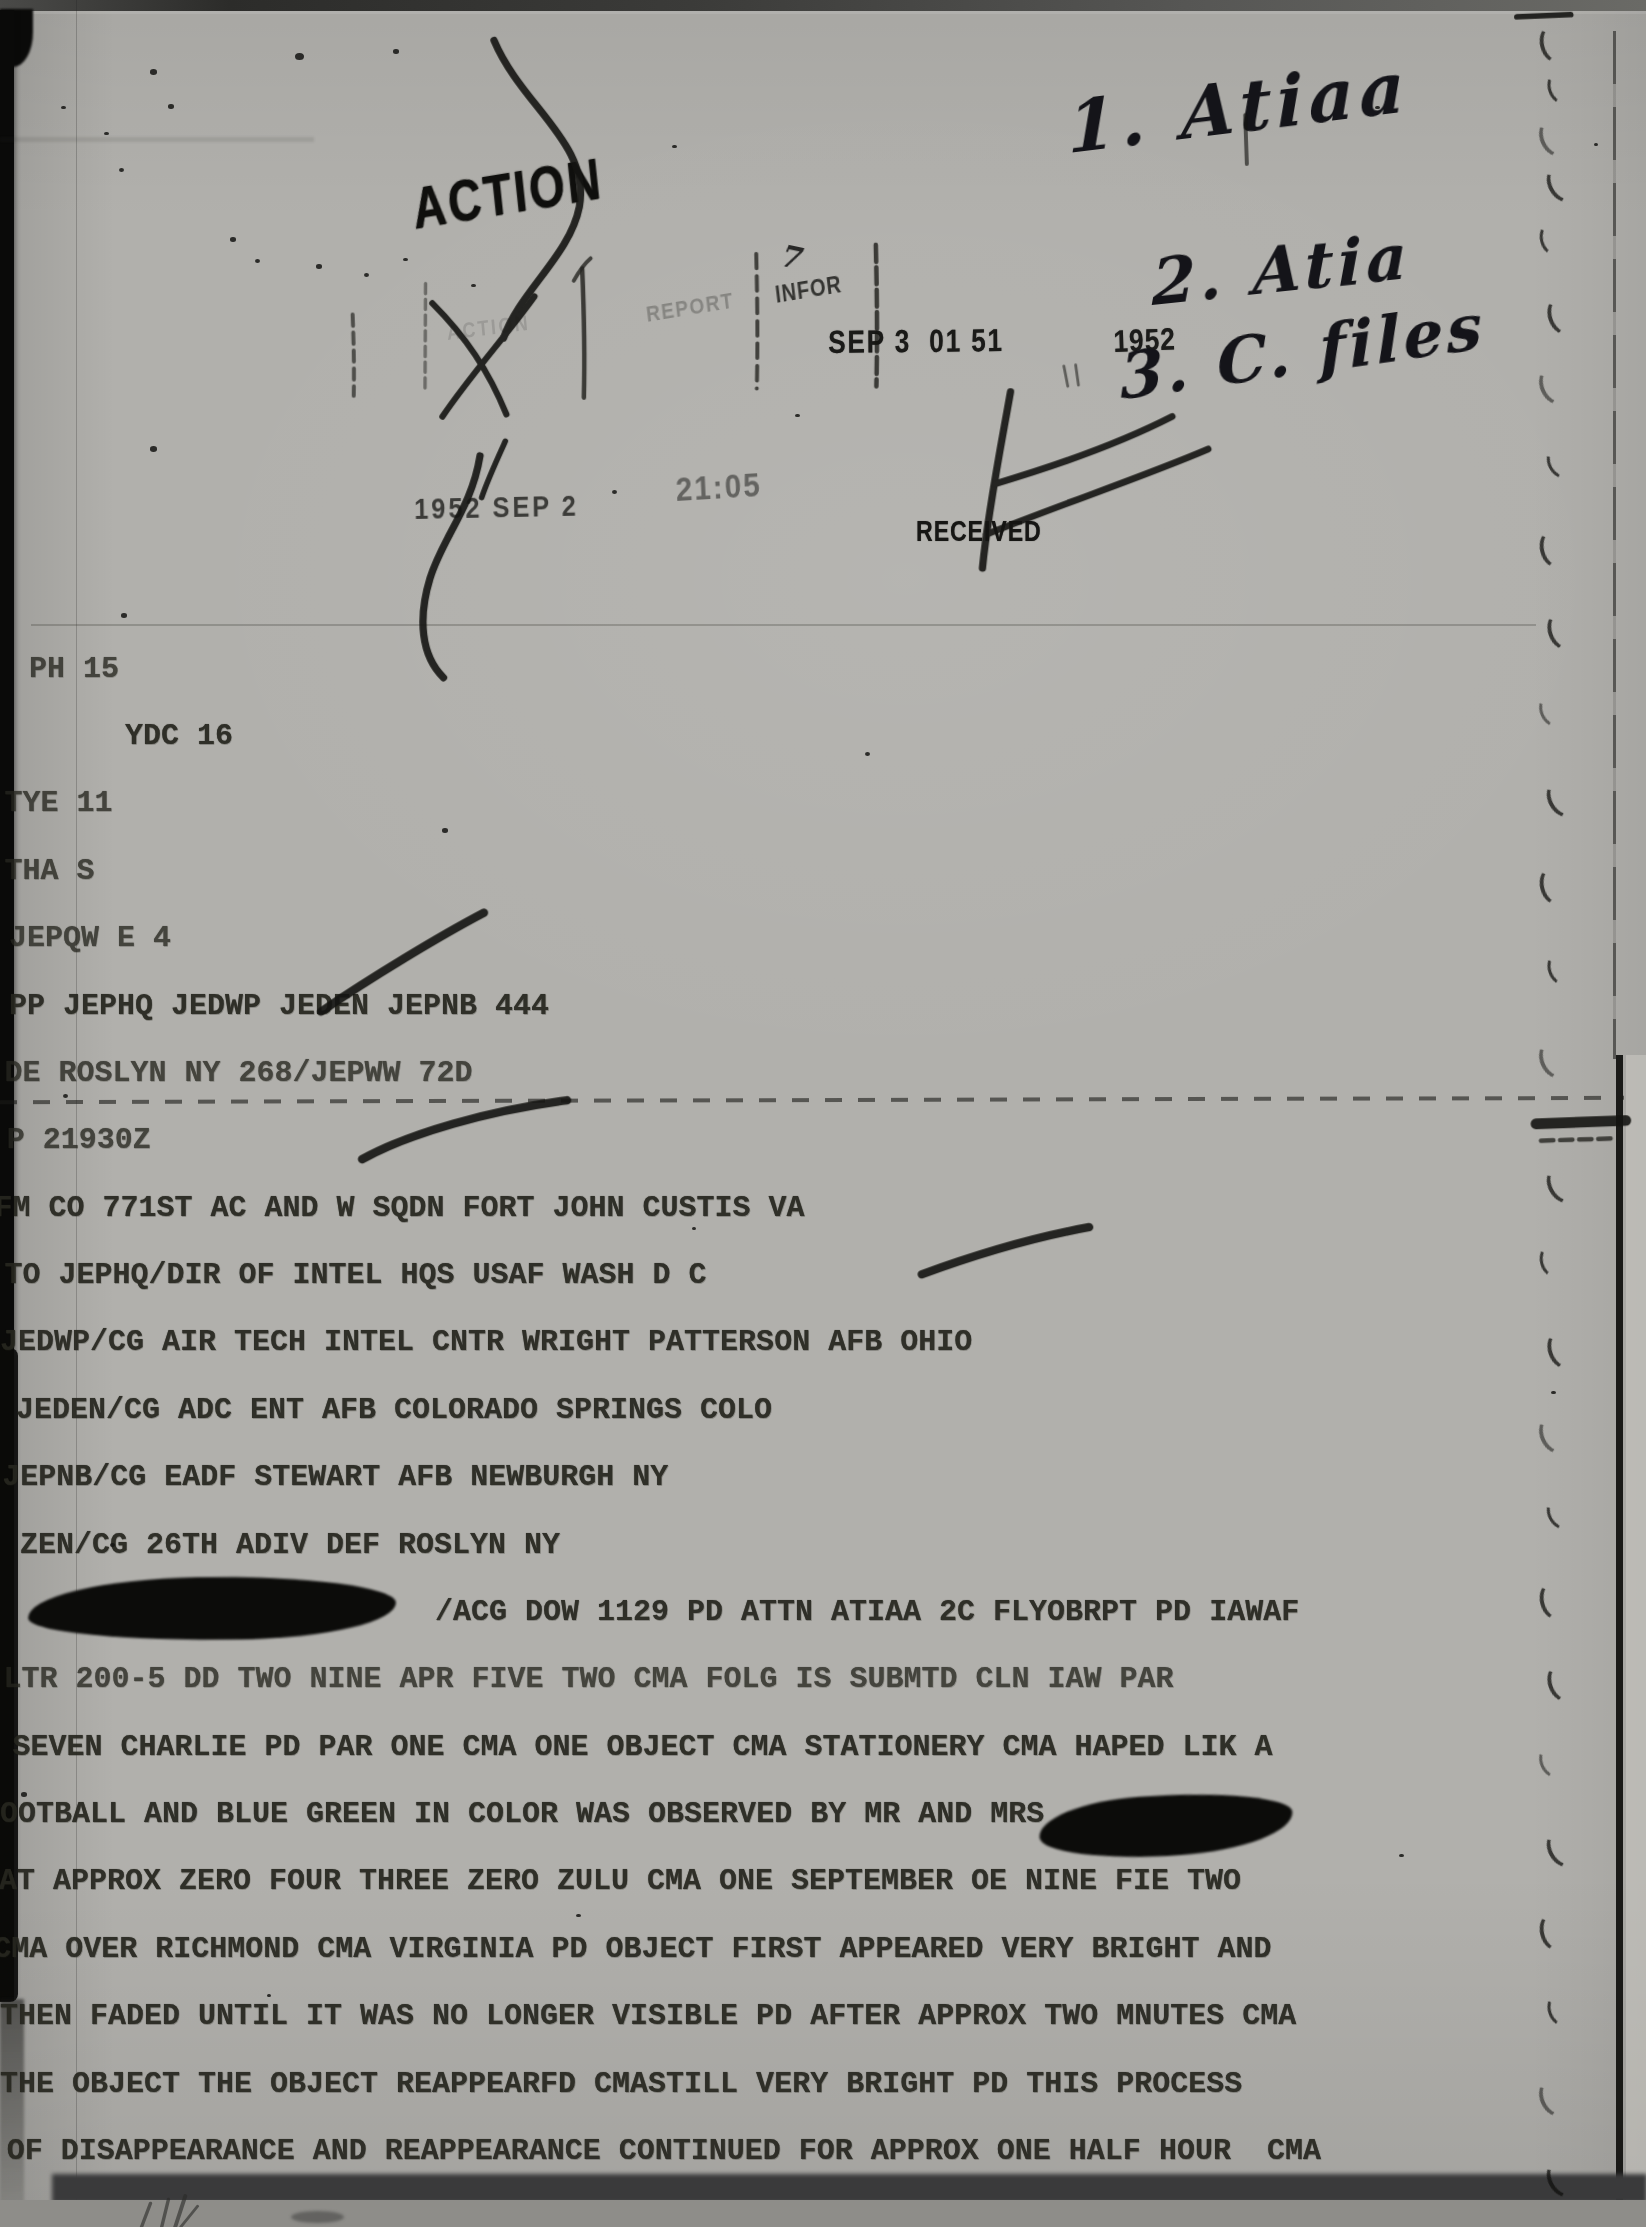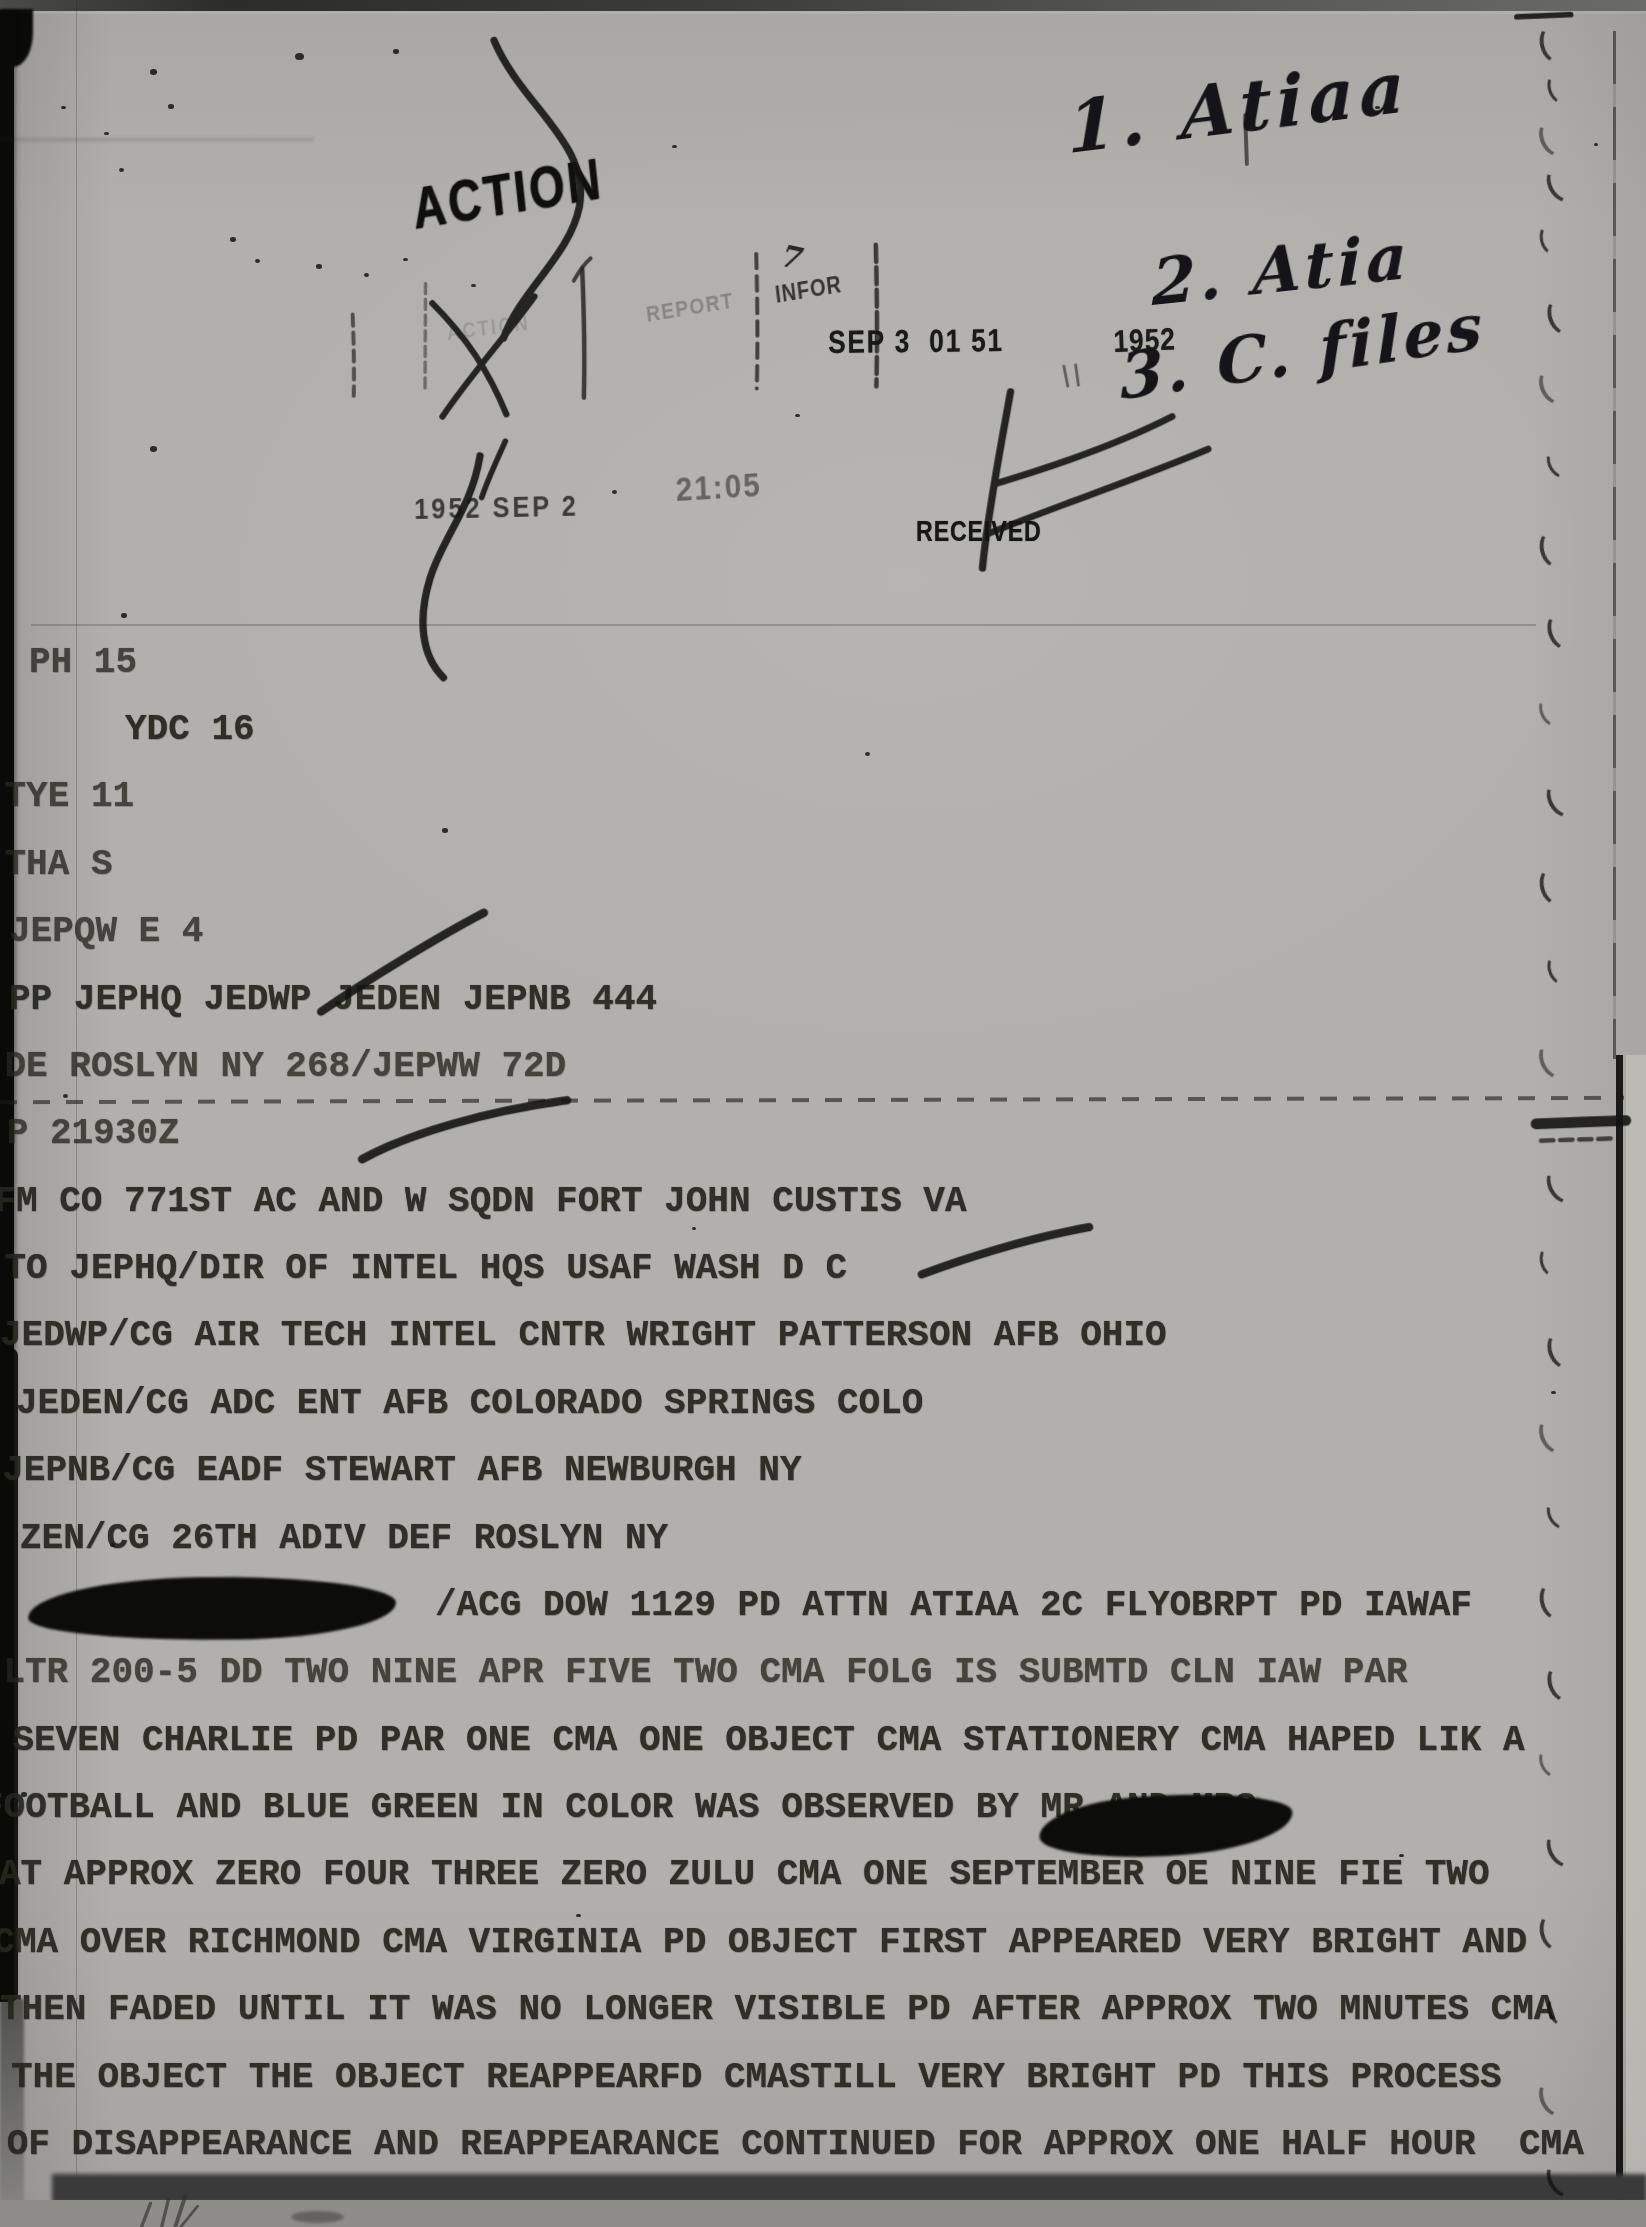--- a/index.html
+++ b/index.html
@@ -8,24 +8,24 @@
     background:
       radial-gradient(ellipse 1067px 730px at 55% 26%, rgba(255,255,255,.06), rgba(255,255,255,0) 70%),
       linear-gradient(180deg, rgba(0,0,0,.05), rgba(0,0,0,0) 10%, rgba(0,0,0,0) 84%, rgba(0,0,0,.08)),
       linear-gradient(90deg, rgba(0,0,0,.10), rgba(0,0,0,0) 7%, rgba(0,0,0,0) 93%, rgba(0,0,0,.06)),
       #b1b0ac;
     font-family:"Liberation Sans", sans-serif;
   }
   .abs{position:absolute;}
   
   .tline{
-    position:absolute; font-family:"Liberation Mono", monospace; font-size:36px; line-height:1;
+    position:absolute; font-family:"Liberation Mono", monospace; font-size:30px; line-height:1;
     font-weight:700; color:#26261f; white-space:pre; letter-spacing:0;
     text-shadow:0 0 1.1px rgba(35,35,28,.65), 0.6px 0.6px 0 rgba(35,35,28,.25);
-    filter:blur(0.2px); opacity:.93;
+    filter:blur(0.2px); opacity:.93;margin-top:9px;
   }
   .tline.f1{opacity:.78;}
   
   .stamp{position:absolute; font-family:"Liberation Sans", sans-serif; font-weight:700; color:#141412; line-height:1; transform-origin:left top; white-space:pre;}
   .grunge{text-shadow:0 0 1.7px rgba(15,15,12,.8), 1.1px 0.6px 0 rgba(15,15,12,.35), -0.6px 1.1px 0.6px rgba(15,15,12,.3); filter:blur(0.2px);}
   
   .hand{position:absolute; font-family:"DejaVu Serif", serif; font-style:italic; font-weight:700; color:#141419; line-height:1; transform-origin:left top; filter:blur(0.2px); white-space:pre;}
   
   .redact{position:absolute; background:#0c0c0a; filter:blur(0.9px);}
   
@@ -87,21 +87,21 @@
   <div class="tline" style="left:16px;top:1386px;">JEDEN/CG ADC ENT AFB COLORADO SPRINGS COLO</div>
   <div class="tline" style="left:2.2px;top:1453px;">JEPNB/CG EADF STEWART AFB NEWBURGH NY</div>
   <div class="tline" style="left:0px;top:1521px;padding-left:20px;">ZEN/CG 26TH ADIV DEF ROSLYN NY</div>
   <div class="tline" style="left:395px;top:1588px;padding-left:40px;">/ACG DOW 1129 PD ATTN ATIAA 2C FLYOBRPT PD IAWAF</div>
   <div class="tline f1" style="left:3.4px;top:1655px;">LTR 200-5 DD TWO NINE APR FIVE TWO CMA FOLG IS SUBMTD CLN IAW PAR</div>
   <div class="tline" style="left:12.4px;top:1723px;">SEVEN CHARLIE PD PAR ONE CMA ONE OBJECT CMA STATIONERY CMA HAPED LIK A</div>
   <div class="tline" style="left:-18px;top:1790px;">FOOTBALL AND BLUE GREEN IN COLOR WAS OBSERVED BY MR AND MRS</div>
   <div class="tline" style="left:-1.1px;top:1857px;">AT APPROX ZERO FOUR THREE ZERO ZULU CMA ONE SEPTEMBER OE NINE FIE TWO</div>
   <div class="tline" style="left:-6.7px;top:1925px;">CMA OVER RICHMOND CMA VIRGINIA PD OBJECT FIRST APPEARED VERY BRIGHT AND</div>
   <div class="tline" style="left:0px;top:1992px;">THEN FADED UNTIL IT WAS NO LONGER VISIBLE PD AFTER APPROX TWO MNUTES CMA</div>
-  <div class="tline" style="left:0px;top:2060px;padding-left:11px;">THE OBJECT THE OBJECT REAPPEARFD CMASTILL VERY BRIGHT PD THIS PROCESS</div>
+  <div class="tline" style="left:0px;top:2060px;">THE OBJECT THE OBJECT REAPPEARFD CMASTILL VERY BRIGHT PD THIS PROCESS</div>
   <div class="tline" style="left:6.7px;top:2127px;">OF DISAPPEARANCE AND REAPPEARANCE CONTINUED FOR APPROX ONE HALF HOUR  CMA</div>
 
   <div class="redact" style="left:28px;top:1577px;width:368px;height:63px;border-radius:46% 54% 42% 58% / 60% 46% 54% 40%;transform:rotate(-1deg);"></div>
   <div class="redact" style="left:1039px;top:1795px;width:254px;height:61px;border-radius:40% 60% 45% 55% / 55% 42% 58% 45%;transform:rotate(-4deg);"></div>
 
   <svg class="ink" width="1646" height="2227" viewBox="0 0 2932 3967">
     <g fill="none" stroke="#151512" stroke-linecap="round" opacity=".9">
       <path d="M880,72 C930,190 1052,255 1032,368 C1015,455 925,520 897,602" stroke-width="13"></path>
       <path d="M770,540 C830,600 870,660 902,738" stroke-width="11"></path>
       <path d="M952,528 C900,600 838,668 788,742" stroke-width="11"></path>

